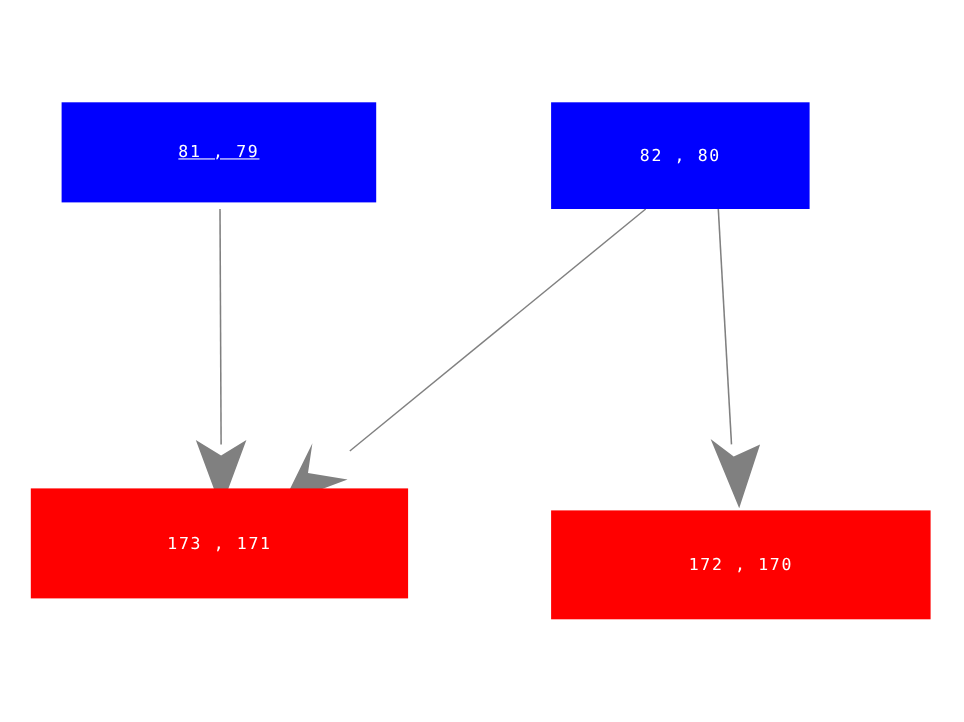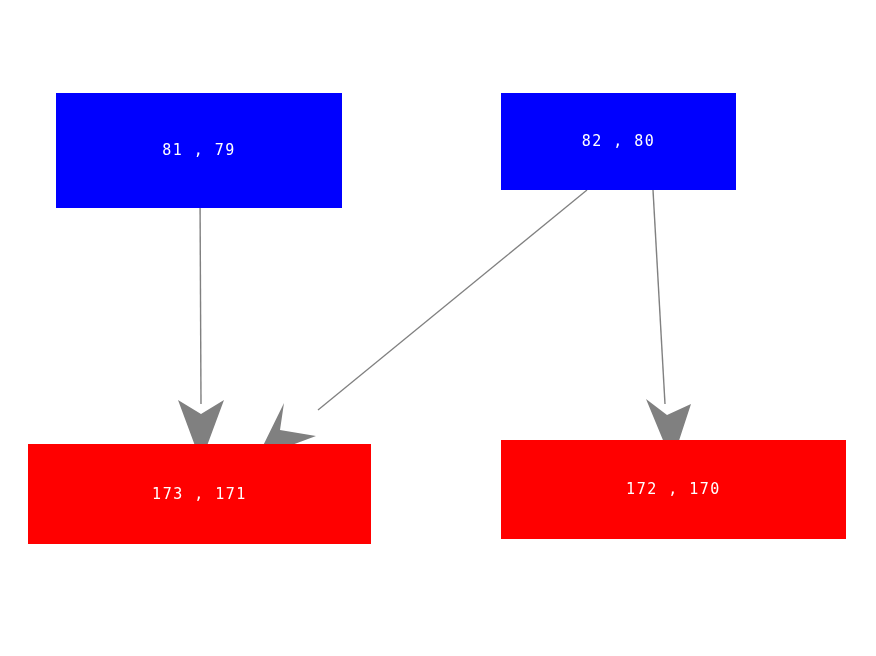--- a/index.html
+++ b/index.html
@@ -60,29 +60,29 @@
       <line x1="587" y1="190" x2="318" y2="410" stroke="#808080" stroke-width="1.3"></line>
       <polygon fill="#808080" points="257,458 284,403 280,430 316,436"></polygon>
     </g>
 
     <g>
       <line x1="653" y1="190" x2="665" y2="404" stroke="#808080" stroke-width="1.4"></line>
       <polygon fill="#808080" points="672,462 646,399 667,415 691,404"></polygon>
     </g>
   </svg>
 
-  <div class="node" style="left:56px; top:93px; width:286px; height:115px; background:#0000ff;">
+  <div class="node" style="left:56px; top:93px; width:286px; height:91px; background:#0000ff;text-decoration:underline;">
     <span class="node-label">81 , 79</span>
   </div>
 
   <div class="node" style="left:501px; top:93px; width:235px; height:97px; background:#0000ff;">
     <span class="node-label">82 , 80</span>
   </div>
 
   <div class="node" style="left:28px; top:444px; width:343px; height:100px; background:#ff0000;">
     <span class="node-label">173 , 171</span>
   </div>
 
-  <div class="node" style="left:501px; top:440px; width:345px; height:99px; background:#ff0000;">
+  <div class="node" style="left:501px; top:464px; width:345px; height:99px; background:#ff0000;">
     <span class="node-label">172 , 170</span>
   </div>
 
 </div>
 
 </body></html>

